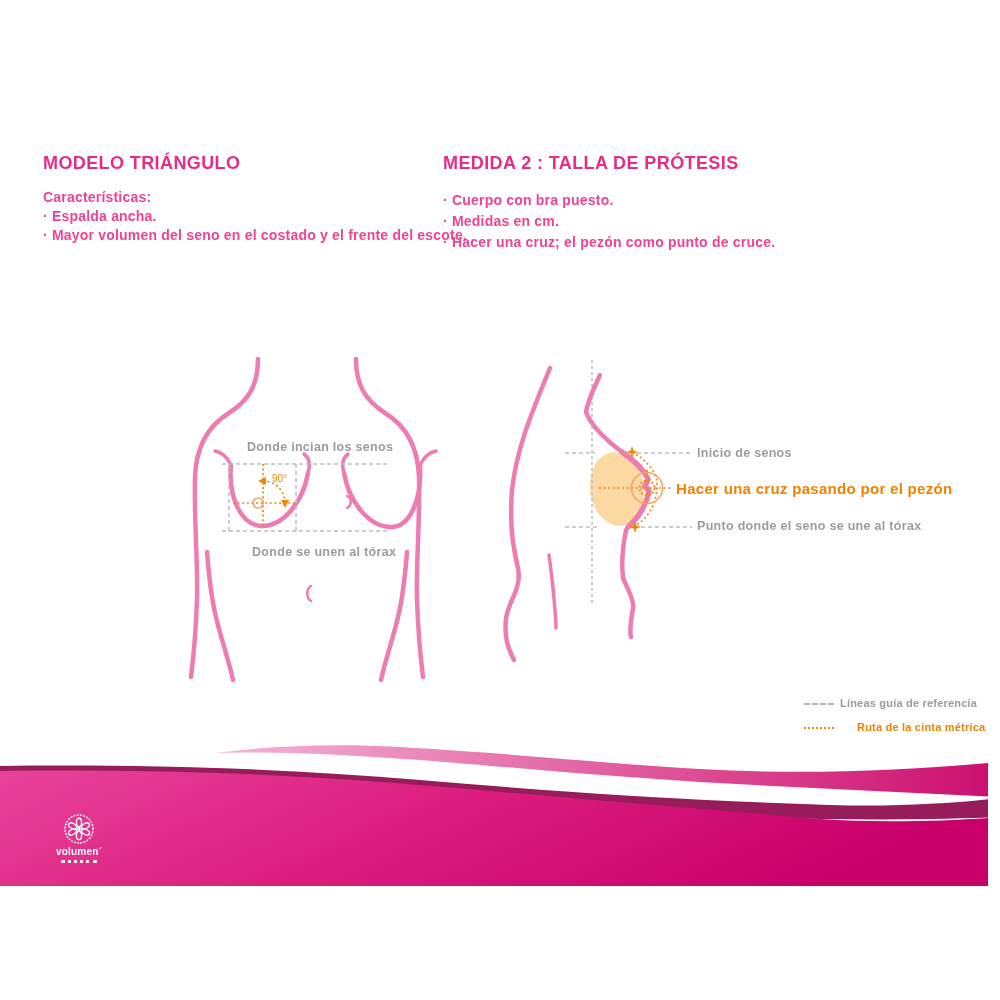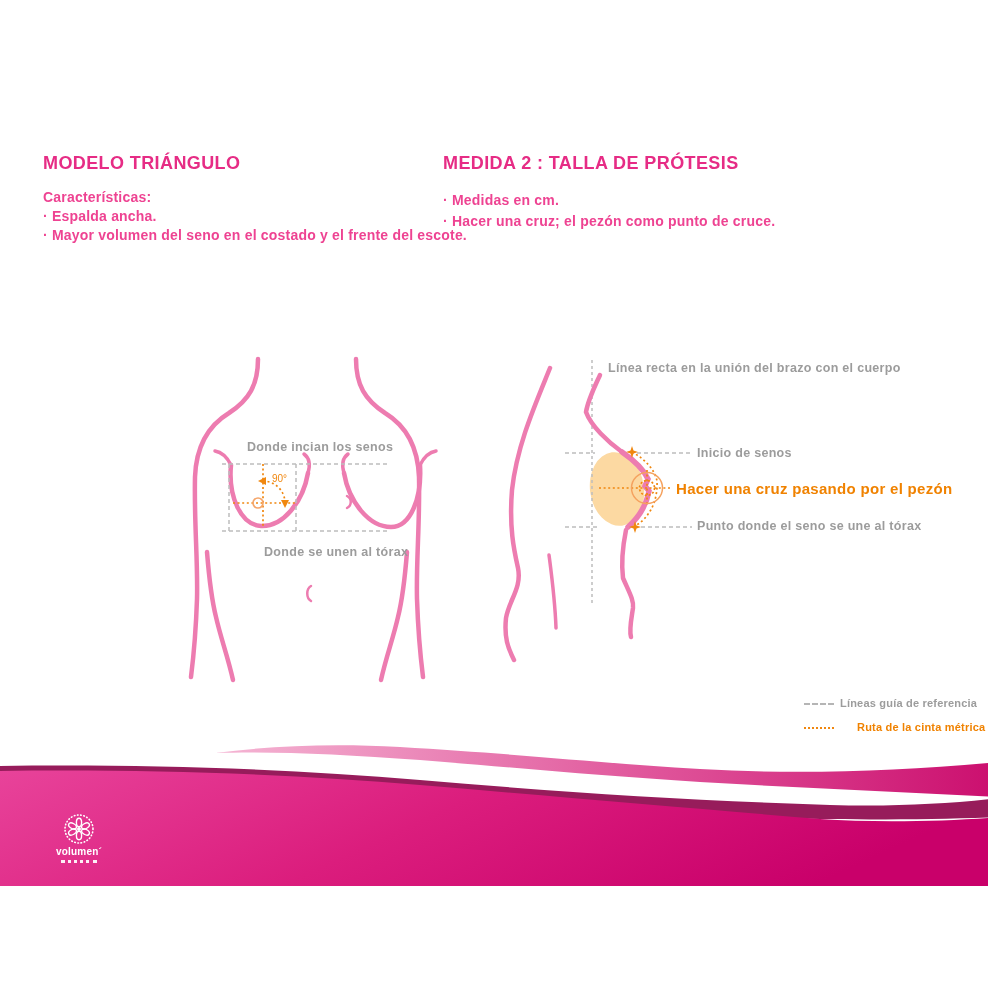--- a/index.html
+++ b/index.html
@@ -54,20 +54,21 @@
     <div class="panel-intro">Características:</div>
     <ul class="panel-bullets">
       <li>· Espalda ancha.</li>
       <li>· Mayor volumen del seno en el costado y el frente del escote.</li>
     </ul>
   </div>
 
   <div class="abs right" style="left:443px;top:153px;">
     <div class="panel-heading">MEDIDA 2 : TALLA DE PRÓTESIS</div>
     <ul class="panel-bullets" style="margin-top:16px;">
+      <li>· Cuerpo con bra puesto.</li>
       <li>· Medidas en cm.</li>
       <li>· Hacer una cruz; el pezón como punto de cruce.</li>
     </ul>
   </div>
 
   <svg class="abs" style="left:170px;top:355px;" width="270" height="340" viewBox="0 0 270 340">
     <g fill="none" stroke="#ed7cb0" stroke-width="4.5" stroke-linecap="round">
       <path d="M88,4 C88,30 79,45 59,58 C36,72 26,95 25,122 C24,168 28,206 27,244 C26,274 24,298 21,322"></path>
       <path d="M186,4 C186,30 195,45 215,58 C238,72 248,95 249,122 C250,168 246,206 247,244 C248,274 250,298 253,322"></path>
       <path d="M37,197 C39,222 41,242 46,262 C51,284 58,302 63,325"></path>
@@ -95,21 +96,21 @@
       <path d="M93,126 A22,22 0 0 1 115,148"></path>
     </g>
     <g fill="#f0870f">
       <polygon points="96,122 96,130 88,126"></polygon>
       <polygon points="111,145 119,145 115,153"></polygon>
     </g>
     <circle cx="88" cy="148" r="5" fill="none" stroke="#f5a66b" stroke-width="1.7"></circle>
   </svg>
 
   <div class="abs diag-label" style="left:247px;top:440px;">Donde incian los senos</div>
-  <div class="abs diag-label" style="left:264px;top:545px;text-align:center;">Donde se unen al tórax</div>
+  <div class="abs diag-label" style="left:252px;top:545px;text-align:center;">Donde se unen al tórax</div>
   <div class="abs angle-label" style="left:272px;top:473px;">90°</div>
 
   <svg class="abs" style="left:495px;top:350px;" width="420" height="400" viewBox="0 0 420 400">
     <ellipse cx="122" cy="139" rx="27" ry="37" transform="rotate(-8 122 139)" fill="#fcd9a2"></ellipse>
     <path d="M97,10 V255" fill="none" stroke="#bdbdbd" stroke-width="1.5" stroke-dasharray="3,3"></path>
     <g fill="none" stroke="#bdbdbd" stroke-width="1.5" stroke-dasharray="4,3">
       <path d="M70,103 H100"></path>
       <path d="M142,103 H197"></path>
       <path d="M70,177 H104"></path>
       <path d="M146,177 H197"></path>
@@ -127,21 +128,20 @@
       <path d="M152,120 V156"></path>
       <circle cx="152" cy="138" r="7.5" stroke-dasharray="2,2"></circle>
     </g>
     <circle cx="152" cy="138" r="15.5" fill="none" stroke="#f5a25f" stroke-width="1.5"></circle>
     <g fill="#f0870f">
       <path d="M137,96 L138.5,100.5 L143,102 L138.5,103.5 L137,108 L135.5,103.5 L131,102 L135.5,100.5 Z"></path>
       <path d="M140,171 L141.5,175.5 L146,177 L141.5,178.5 L140,183 L138.5,178.5 L134,177 L138.5,175.5 Z"></path>
     </g>
   </svg>
 
-  <div class="abs diag-label" style="left:608px;top:361px;">Línea recta en la unión del brazo con el cuerpo</div>
   <div class="abs diag-label" style="left:697px;top:446px;">Inicio de senos</div>
   <div class="abs diag-label orange" style="left:676px;top:480px;">Hacer una cruz pasando por el pezón</div>
   <div class="abs diag-label" style="left:697px;top:519px;">Punto donde el seno se une al tórax</div>
 
   <div class="abs" style="left:804px;top:696px;">
     <div style="position:relative;height:24px;">
       <div class="legend-swatch dashed abs" style="left:0;top:7px;"></div>
       <div class="legend-label gray abs" style="left:36px;top:1px;">Líneas guía de referencia</div>
     </div>
     <div style="position:relative;height:24px;">

